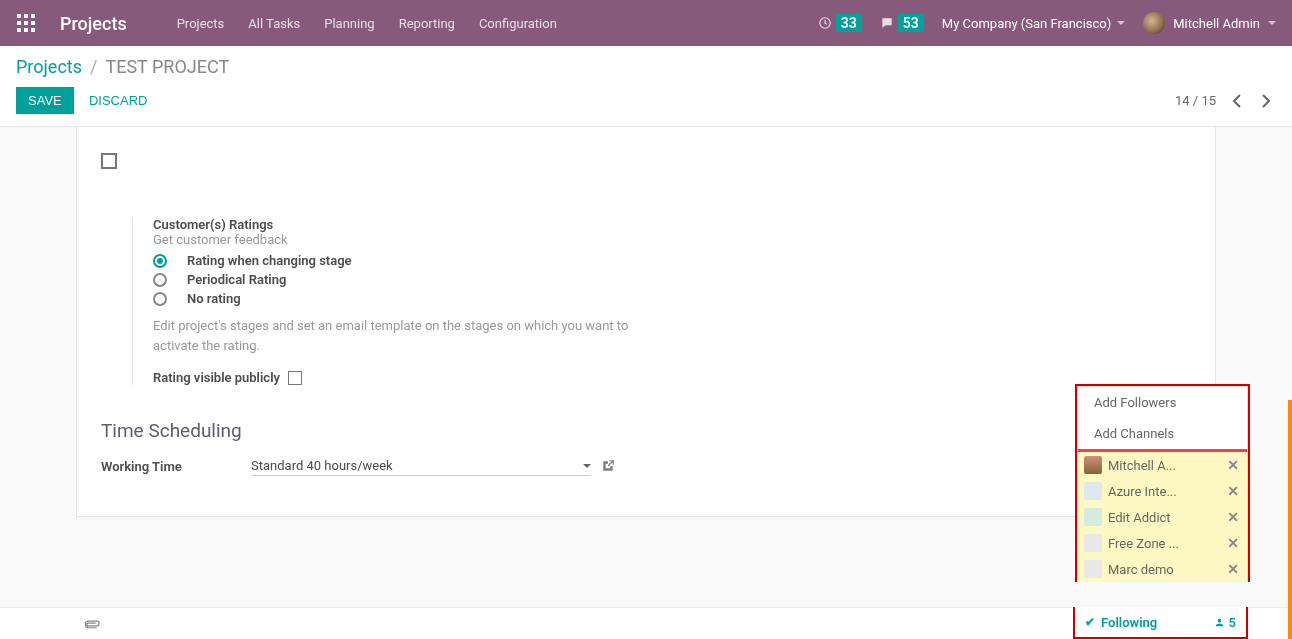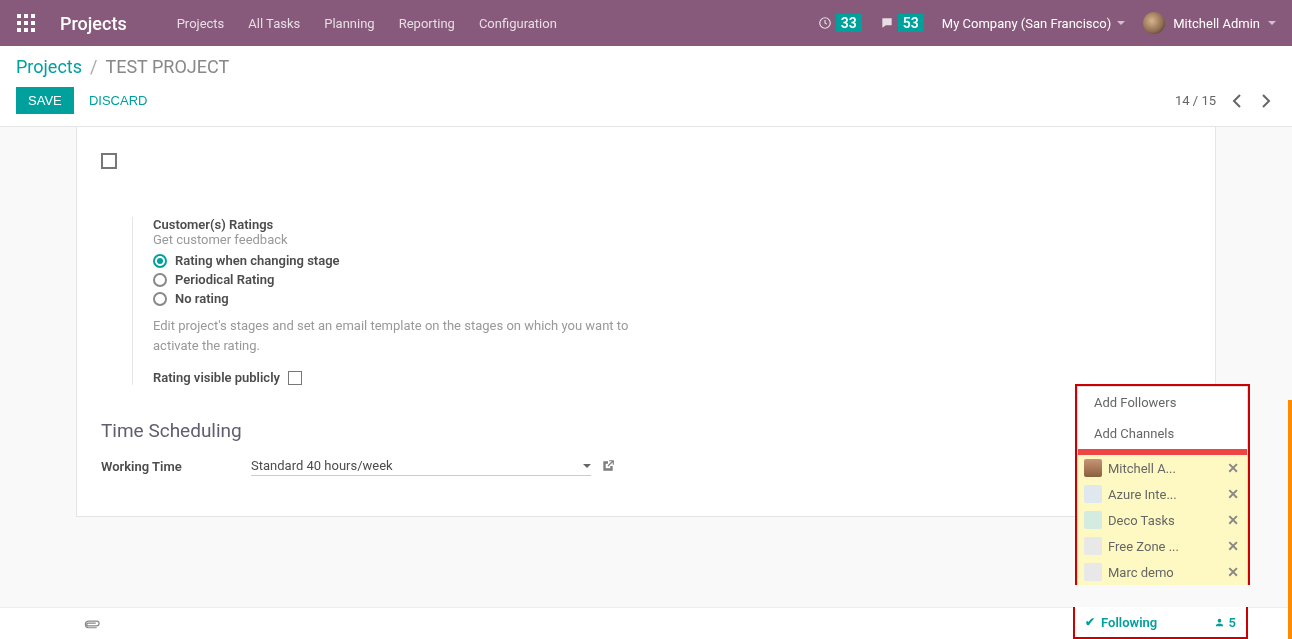--- a/index.html
+++ b/index.html
@@ -37,42 +37,42 @@
 .sheet { background: #fff; width: 1140px; border:1px solid #e5e5e5; border-top:none; padding: 24px 24px 40px 24px; position: relative; }
 .field-row { display:flex; align-items:flex-start; gap: 16px; }
 .checkbox-box { width:16px; height:16px; border:2px solid #777; cursor:pointer; margin-top:2px; flex-shrink:0; }
 .checkbox-box.sm { width:14px; height:14px; border-width:1.5px; }
 .field-label { font-weight:600; color:#4c4c4c; font-size:13px; }
 .field-help { color:#999; font-size:13px; margin-top:2px;}
 .indent-block { margin-left: 40px; border-left: 1px solid #e5e5e5; padding-left: 20px; margin-top: 20px; padding-top:0; padding-bottom:0;}
 .block-first { padding-top:0;}
 .indent-block .section-label { font-weight:600; color:#4c4c4c; }
 .indent-block .section-sub { color:#999; margin-bottom:6px;}
-.radio-row { display:flex; align-items:flex-end; gap:8px; margin:4px 0; cursor:pointer;}
+.radio-row { display:flex; align-items:flex-end; gap:20px; margin:4px 0; cursor:pointer;}
 .radio-outer { width:14px; height:14px; border-radius:50%; border:2px solid #00a09d; display:flex; align-items:center; justify-content:center; flex-shrink:0;}
 .radio-outer.unsel { border-color:#888; }
 .radio-inner { width:6px; height:6px; border-radius:50%; background:#00a09d; }
 .radio-label { font-weight:600; color:#4c4c4c; font-size:13px;}
 .help-block { color:#999; font-size:13px; margin-top:10px; max-width:480px; line-height:1.5;}
 .inline-check-row { display:flex; align-items:center; gap:8px; margin-top:14px;}
 .inline-check-label { font-weight:600; }
 
 .section-title { font-size:19px; font-weight:400; color:#5f5e6e; margin-top:34px; margin-bottom:14px;}
 .form-row { display:flex; align-items:center; }
 .form-row .lbl { width:150px; font-weight:600; color:#4c4c4c; font-size:13px;}
 .select-wrap { width:340px; border-bottom:1px solid #ccc; padding:2px 0; display:flex; align-items:center; justify-content:space-between; cursor:pointer;}
 .select-wrap .sel-text { color:#4c4c4c; font-size:13px;}
 .sel-caret { width:0; height:0; border-left:4px solid transparent; border-right:4px solid transparent; border-top:4px solid #666; }
 .ext-link { margin-left:10px; color:#7c7c7c; cursor:pointer; }
 
 
 .follower-box { position:absolute; right:42px; top:384px; width:175px; background:#fef9c3; border:2px solid #c00; border-bottom:none; z-index:10; }
 .follower-inner { border:1px solid #ddd; border-bottom:none; }
 .follower-action { padding:8px 16px; color:#666; cursor:pointer; background:#fff; font-size:13px;}
-.follower-list { border-top:6px solid #ef4444; }
+.follower-list { border-top:3px solid #ef4444; }
 .follower-item { display:flex; align-items:center; padding:4px 8px 4px 6px; gap:6px; font-size:13px; color:#666;}
 .fi-avatar { width:18px; height:18px; border-radius:2px; background:#ddd; flex-shrink:0;}
 .fi-name { flex:1; white-space:nowrap; overflow:hidden; text-overflow:ellipsis;}
 .fi-remove { color:#888; cursor:pointer; font-weight:bold; font-size:14px;}
 
 
 .chatter-bar { position:absolute; left:0; right:0; bottom:0; height:32px; background:#fff; border-top:1px solid #eee; display:flex; align-items:center; padding:0 24px;}
 .attach-icon { color:#888; cursor:pointer; transform:rotate(45deg);}
 .follow-status { position:absolute; right:44px; bottom:0; height:32px; border:2px solid #c00; border-top:none; width:175px; display:flex; align-items:center; justify-content:space-between; padding:0 10px; background:#fff; z-index:10;}
 .following { color:#00a09d; font-weight:600; display:flex; align-items:center; gap:6px; font-size:13px;}
@@ -224,21 +224,21 @@
           <span class="fi-name">Mitchell A...</span>
           <span class="fi-remove">✕</span>
         </div>
       <div class="follower-item">
           <span class="fi-avatar" style="background:#e0e8ef;"></span>
           <span class="fi-name">Azure Inte...</span>
           <span class="fi-remove">✕</span>
         </div>
       <div class="follower-item">
           <span class="fi-avatar" style="background:#d4ece0;"></span>
-          <span class="fi-name">Deco Tasks</span>
+          <span class="fi-name">Edit Addict</span>
           <span class="fi-remove">✕</span>
         </div>
       <div class="follower-item">
           <span class="fi-avatar" style="background:#e8e8e8;"></span>
           <span class="fi-name">Free Zone ...</span>
           <span class="fi-remove">✕</span>
         </div>
       <div class="follower-item">
           <span class="fi-avatar" style="background:#e8e8e8;"></span>
           <span class="fi-name">Marc demo</span>

